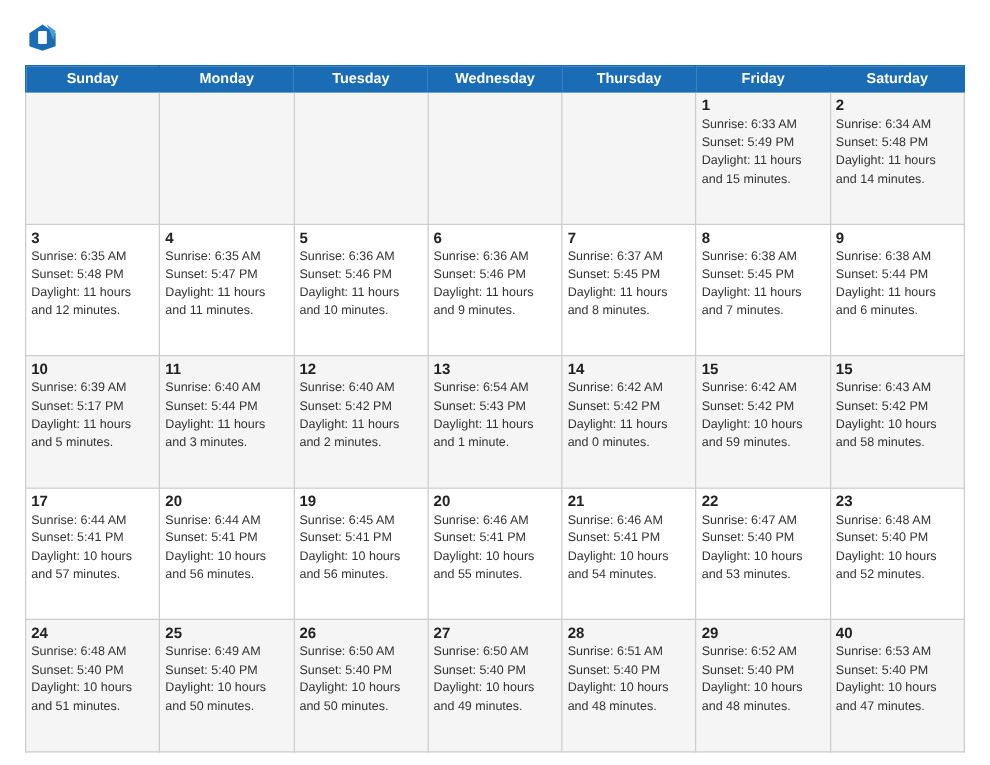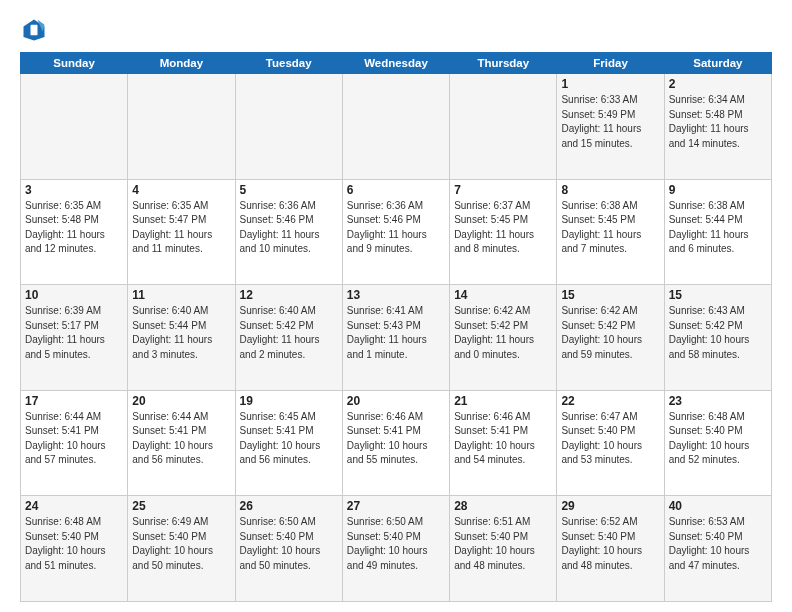--- a/index.html
+++ b/index.html
@@ -222,21 +222,21 @@
           </td>
           <td>
             <span class="day-number">12</span>
             <div class="day-info">Sunrise: 6:40 AM
 Sunset: 5:42 PM
 Daylight: 11 hours
 and 2 minutes.</div>
           </td>
           <td>
             <span class="day-number">13</span>
-            <div class="day-info">Sunrise: 6:41 AM
+            <div class="day-info">Sunrise: 6:54 AM
 Sunset: 5:43 PM
 Daylight: 11 hours
 and 1 minute.</div>
           </td>
           <td>
             <span class="day-number">14</span>
             <div class="day-info">Sunrise: 6:42 AM
 Sunset: 5:42 PM
 Daylight: 11 hours
 and 0 minutes.</div>

